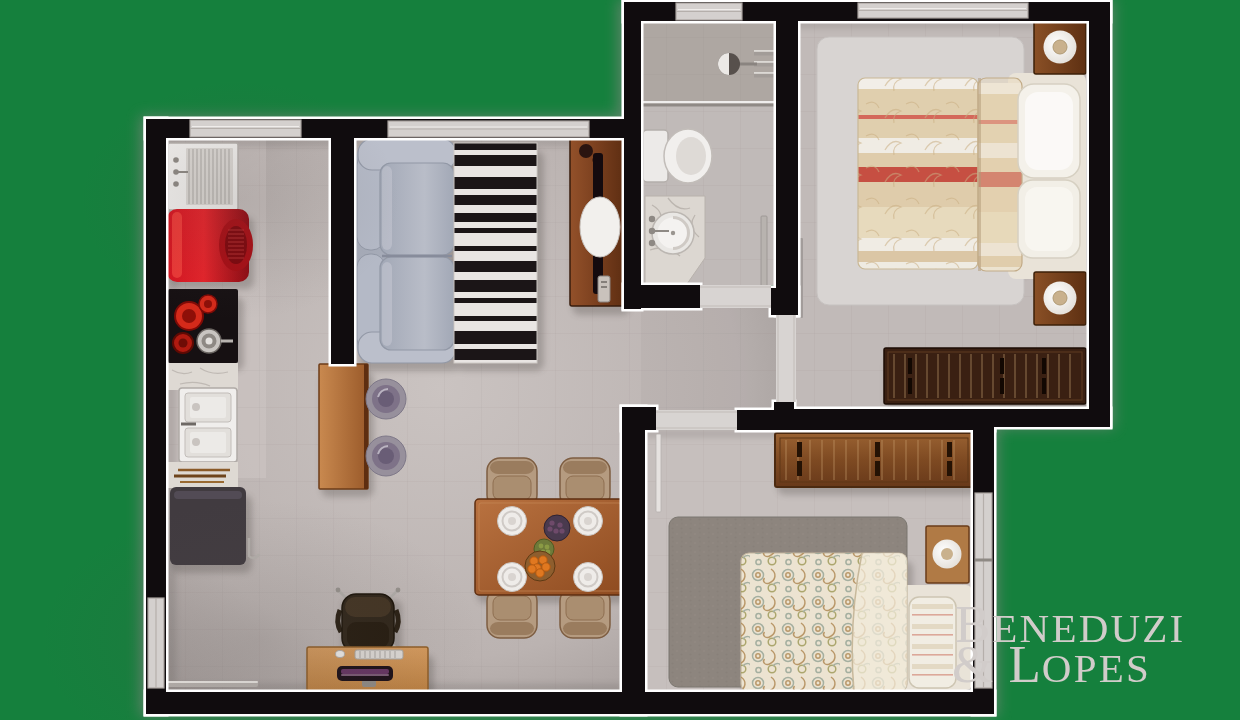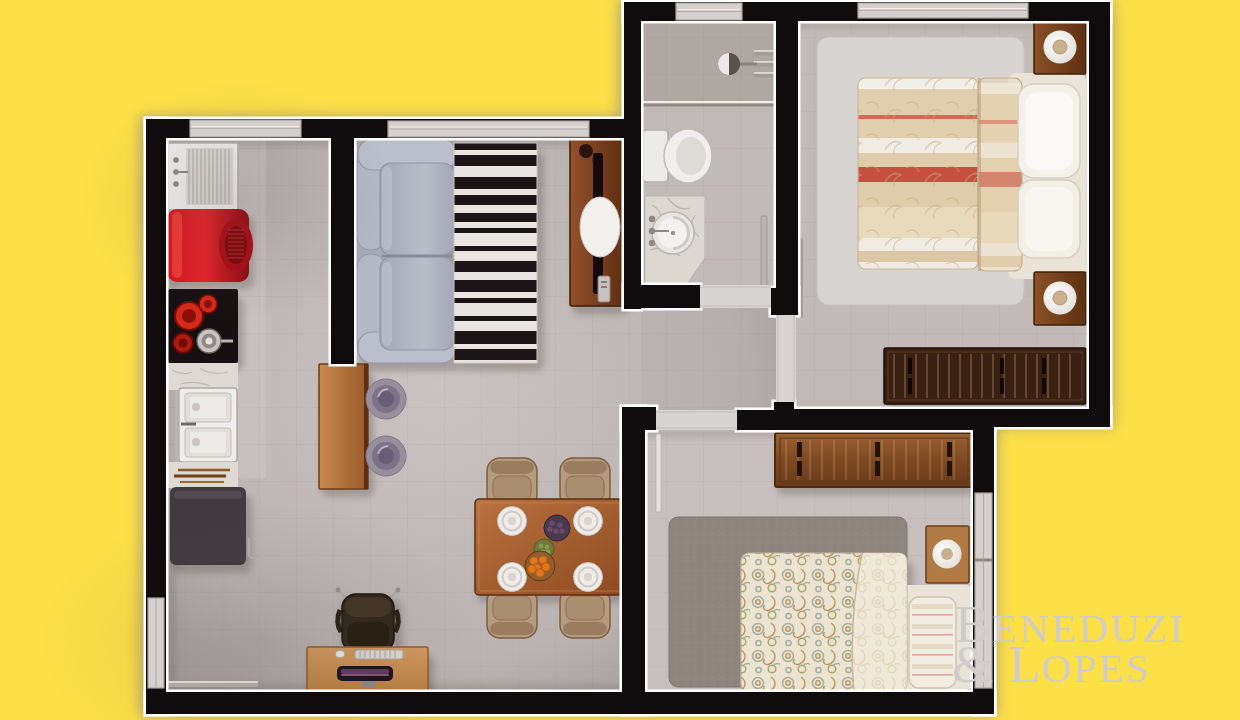--- a/index.html
+++ b/index.html
@@ -1,15 +1,15 @@
 <!DOCTYPE html>
 <html><head><meta charset="utf-8">
 <style>
 html,body{margin:0;padding:0;background:#ffffff;}
-#stage{position:relative;width:1240px;height:720px;background:#fde047;overflow:hidden;font-family:"Liberation Serif",serif;}
+#stage{position:relative;width:1240px;height:720px;background:#15803d;overflow:hidden;font-family:"Liberation Serif",serif;}
 </style></head><body>
 <div id="stage">
 <svg width="1240" height="720" viewBox="0 0 1240 720">
 
 <defs>
 <filter id="blur7" x="-20%" y="-20%" width="140%" height="140%">
           <feGaussianBlur stdDeviation="7"></feGaussianBlur>
         </filter>
 <filter id="blur3" x="-30%" y="-30%" width="160%" height="160%">
           <feGaussianBlur stdDeviation="3"></feGaussianBlur>

